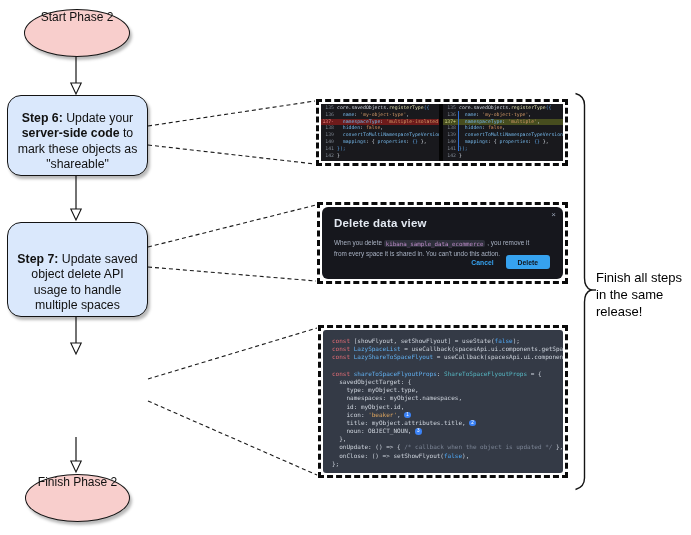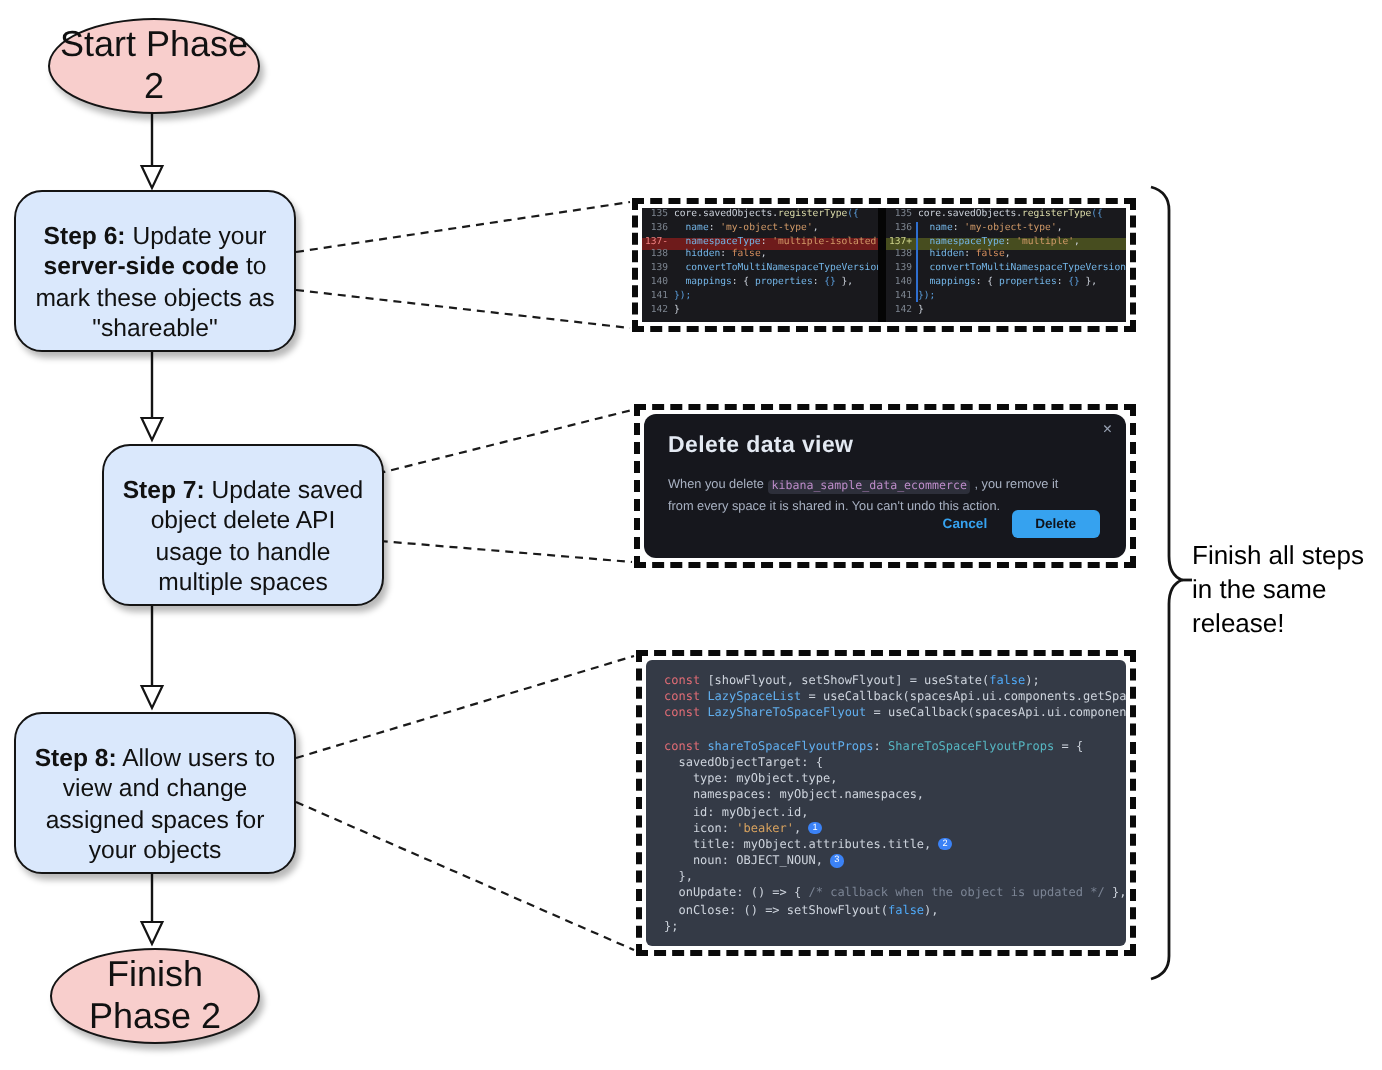--- a/index.html
+++ b/index.html
@@ -2,22 +2,22 @@
 <html><head>
 <meta charset="utf-8">
 <style>
   html,body{margin:0;padding:0;background:#fff;}
   #canvas{position:relative;width:691px;height:535px;background:#fff;
           font-family:"Liberation Sans",sans-serif;overflow:hidden;}
   svg.overlay{position:absolute;left:0;top:0;width:691px;height:535px;pointer-events:none;}
 
   
   .ellipse{position:absolute;border:1.4px solid #141414;border-radius:50%;
-           background:#f8cecc;display:flex;align-items:center;justify-content:center;
-           font-size:18px;color:#111;box-shadow:2px 3px 3px rgba(0,0,0,0.28);text-align:center;}
+           background:#f8cecc;display:flex;justify-content:center;
+           font-size:12px;color:#111;box-shadow:2px 3px 3px rgba(0,0,0,0.28);text-align:center;}
   .stepbox{position:absolute;border:1.4px solid #141414;border-radius:14px;background:#dae8fc;
            display:flex;align-items:flex-end;justify-content:center;text-align:center;
            font-size:12.3px;color:#111;line-height:1.27;padding:2px 5px;box-sizing:border-box;
            box-shadow:2px 3px 3px rgba(0,0,0,0.28);}
   .brace-note{position:absolute;left:596px;top:269px;width:92px;font-size:13px;
               line-height:1.32;color:#000000;}
 
   
   .shot{position:absolute;border:3px dashed #0a0a0a;background:#fff;box-sizing:border-box;padding:2px;}
   #shot1{left:316px;top:99px;width:252px;height:67px;}
@@ -99,27 +99,24 @@
   </svg>
 
   <div class="ellipse" style="left:24px;top:9px;width:104px;height:46px;">
     <span>Start Phase 2</span>
   </div>
 
   <div class="stepbox" style="left:7px;top:95px;width:141px;height:81px;">
     <span><b>Step 6:</b><span> Update your </span><b>server-side code</b><span> to mark these objects as "shareable"</span></span>
   </div>
 
-  <div class="stepbox" style="left:7px;top:222px;width:141px;height:81px;margin-left:44px;">
+  <div class="stepbox" style="left:7px;top:222px;width:141px;height:95px;">
     <span><b>Step 7:</b><span> Update saved object delete API usage to handle multiple spaces</span></span>
   </div>
 
-  <div class="stepbox" style="left:7px;top:356px;width:141px;height:81px;">
-    <span><b>Step 8:</b><span> Allow users to view and change assigned spaces for your objects</span></span>
-  </div>
 
   <div class="ellipse" style="left:25px;top:474px;width:103px;height:46px;">
     <span>Finish Phase 2</span>
   </div>
 
   <div class="brace-note">Finish all steps in the same release!</div>
 
   <div class="shot" id="shot1">
     <div class="diff-wrap">
       <div class="diff-panel" style="flex:0 0 118px;">

